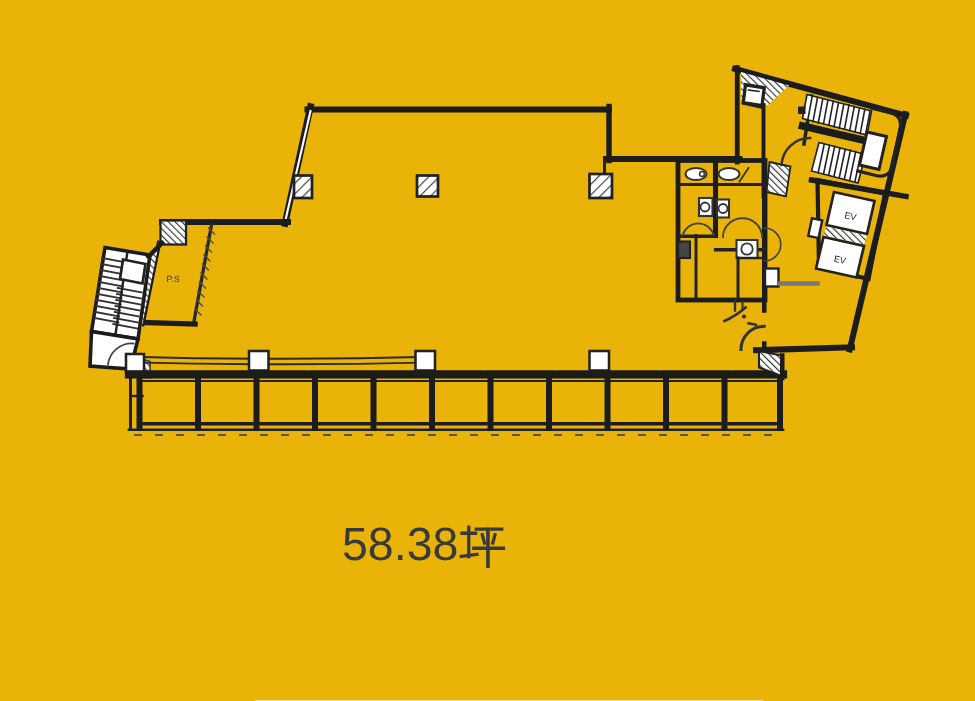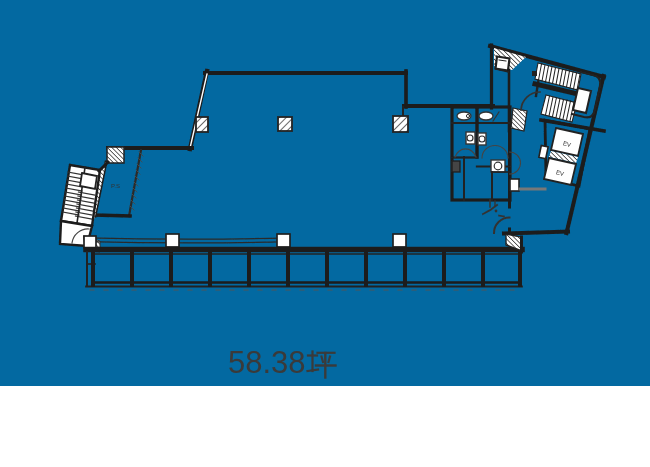--- a/index.html
+++ b/index.html
@@ -1,16 +1,16 @@
 <!DOCTYPE html>
 <html><head>
 <meta charset="utf-8">
 <style>
 html,body{margin:0;padding:0;background:#fff;}
-#wrap{width:650px;height:386px;position:relative;background:#0369a1;font-family:"Liberation Sans", sans-serif;}
+#wrap{width:650px;height:467px;position:relative;background:#eab308;font-family:"Liberation Sans", sans-serif;}
 svg{position:absolute;top:0;left:0;}
 </style>
 </head>
 <body>
 <div id="wrap">
 <svg width="650" height="467" viewBox="0 0 650 467">
 <defs>
 <pattern id="hatch" width="5" height="5" patternUnits="userSpaceOnUse" patternTransform="rotate(45)">
 <rect width="5" height="5" fill="#fff"></rect>
 <line x1="0" y1="0" x2="0" y2="5" stroke="#444" stroke-width="1.6"></line>

